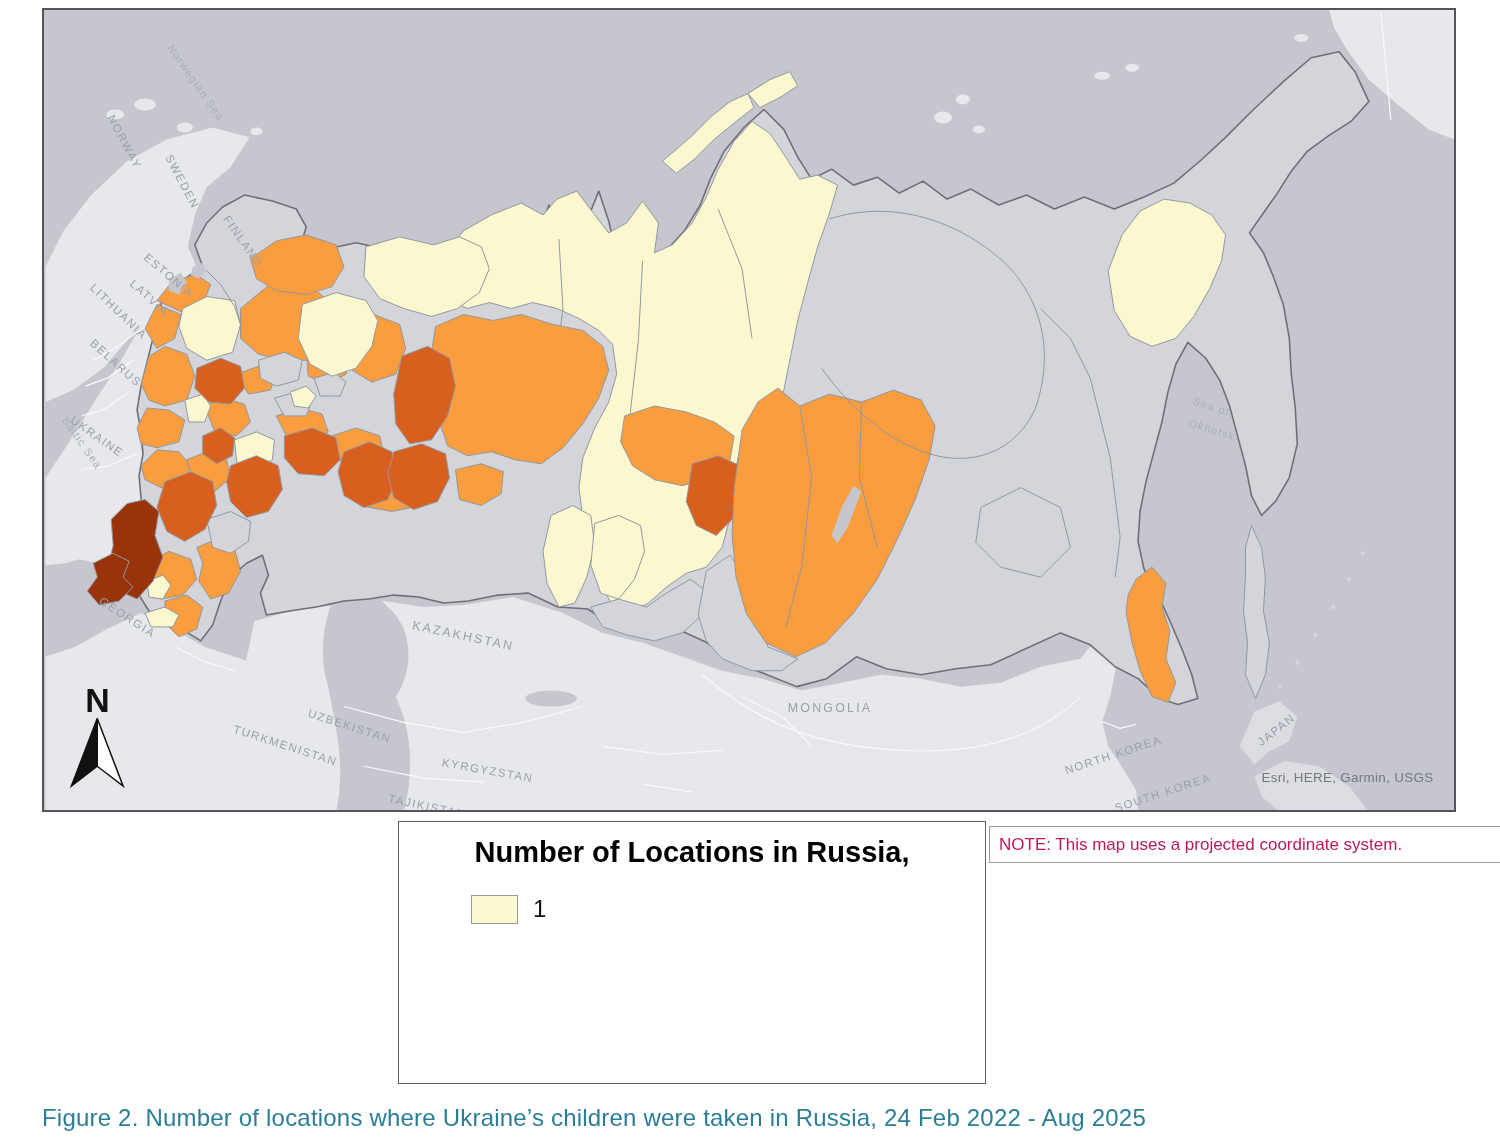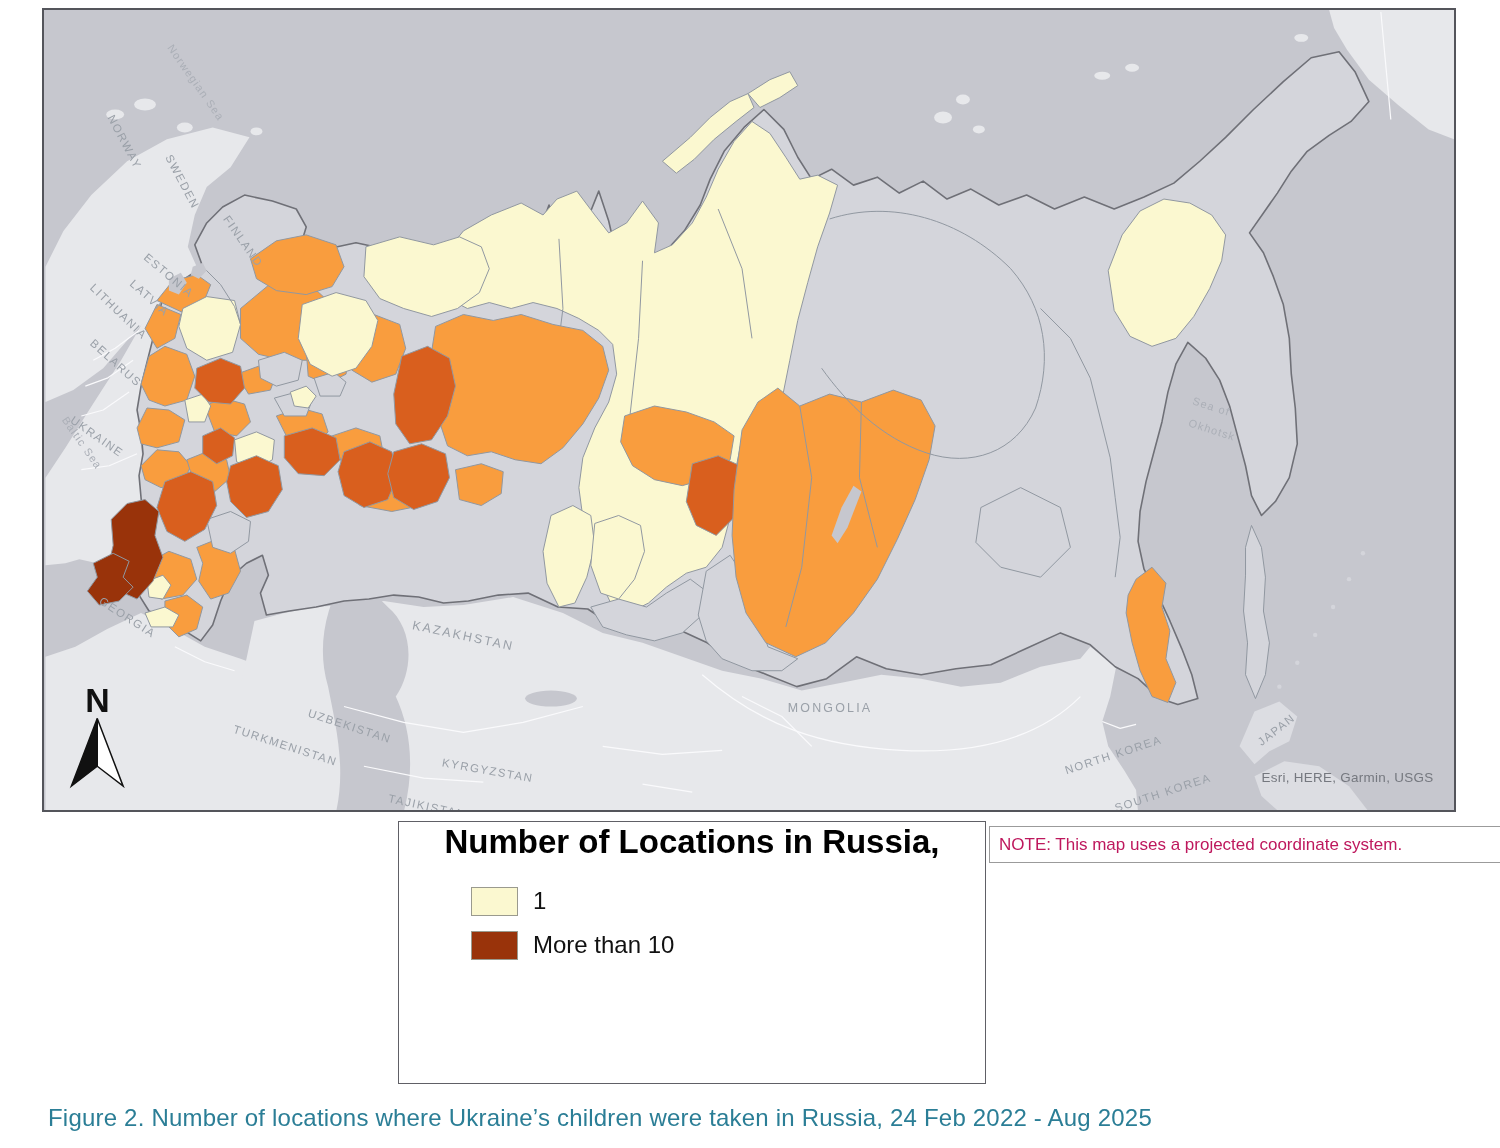--- a/index.html
+++ b/index.html
@@ -19,30 +19,30 @@
   .bl{fill:none;stroke:var(--subjborder);stroke-width:1;stroke-linejoin:round;}
   .cb{fill:none;stroke:var(--cborder);stroke-width:1.2;stroke-linejoin:round;}
   .lbl{fill:var(--label);font-size:11.5px;letter-spacing:1.6px;font-family:"Liberation Sans",sans-serif;}
   .lbl-big{font-size:12.5px;letter-spacing:2.2px;}
   .sealbl{fill:var(--sealabel);font-size:11px;letter-spacing:1.2px;}
   .attr{fill:#75787f;font-size:13.5px;letter-spacing:.3px;}
   .nletter{fill:#111;font-size:34px;font-weight:bold;}
 
   .legend{position:absolute;left:398px;top:821px;width:588px;height:263px;background:#fff;
           border:1px solid #606066;box-sizing:border-box;}
-  .legend-title{margin-top:0;text-align:center;font-size:33px;font-weight:bold;color:#000;line-height:1.22;}
+  .legend-title{margin-top:13px;text-align:center;font-size:29px;font-weight:bold;color:#000;line-height:1.22;}
   .legend-items{margin-top:17px;margin-left:72px;}
   .legend-row{display:flex;align-items:center;height:44px;}
   .legend-swatch{width:47px;height:29px;border:1px solid #9a9a8e;box-sizing:border-box;flex:0 0 auto;}
   .legend-label{margin-left:15px;font-size:24px;color:#111;}
 
   .note-box{position:absolute;left:989px;top:826px;width:536px;height:37px;background:#fff;
             border:1px solid #9b9b9b;box-sizing:border-box;display:flex;align-items:center;
             padding-left:9px;font-size:17px;color:#be185d;}
-  .caption{position:absolute;left:48px;top:1104px;font-size:24px;color:#2b7e96;letter-spacing:.2px;}
+  .caption{position:absolute;left:42px;top:1104px;font-size:24px;color:#2b7e96;letter-spacing:.2px;}
 </style>
 </head>
 <body>
 
 <div class="page">
 
   <div class="map-frame">
     <svg width="1412" height="802" viewBox="0 0 1416 806">
 
       <rect class="sea" x="0" y="0" width="1416" height="806"></rect>
@@ -222,24 +222,20 @@
 
   <div class="legend">
     <div class="legend-title">
       <div>Number of Locations in Russia,</div>
     </div>
     <div class="legend-items">
       <div class="legend-row">
         <div class="legend-swatch" style="background-color: rgb(251, 248, 208);"></div>
         <div class="legend-label">1</div>
       </div>
-      <div class="legend-row">
-        <div class="legend-swatch" style="background-color: rgb(153, 51, 10);"></div>
-        <div class="legend-label">More than 10</div>
-      </div>
     </div>
   </div>
 
   <div class="note-box">
     <span>NOTE: This map uses a projected coordinate system.</span>
   </div>
 
   <div class="caption">Figure 2. Number of locations where Ukraine’s children were taken in Russia, 24 Feb 2022 - Aug 2025</div>
 </div>
 

